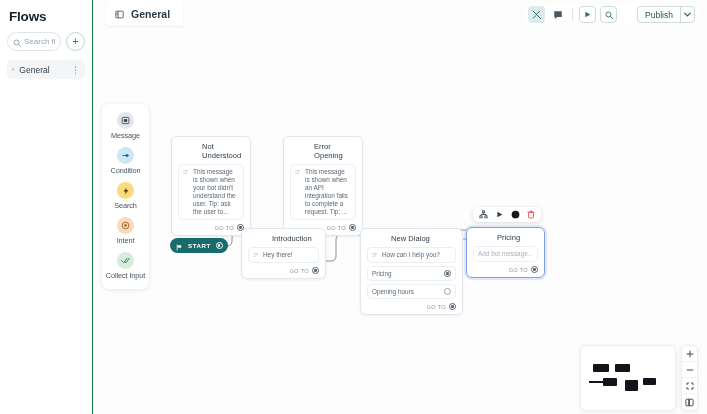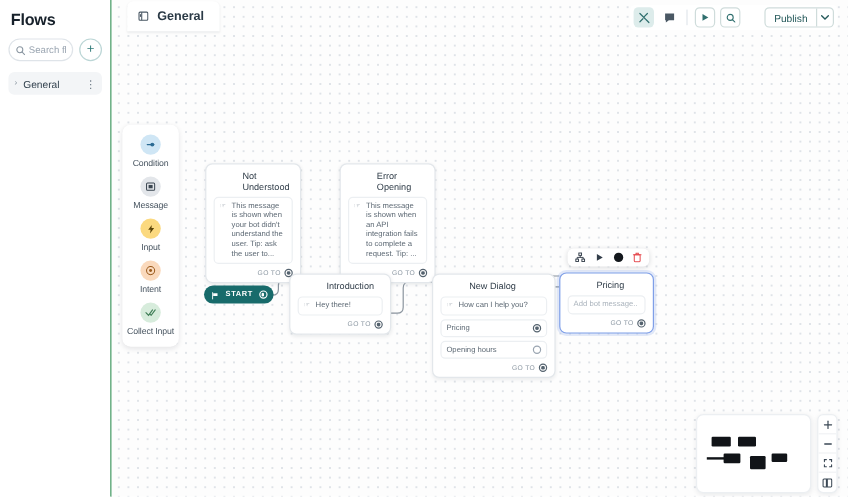--- a/index.html
+++ b/index.html
@@ -335,44 +335,44 @@
             <svg width="7" height="5" viewBox="0 0 10 6" fill="none" stroke="#24595a" stroke-width="1.6" stroke-linecap="round">
               <polyline points="1,1 5,5 9,1"></polyline>
             </svg>
           </span>
         </div>
       </div>
     </div>
 
     <div class="palette">
       <div class="pal-item">
+        <div class="pal-ic" style="background:#e3e6ea;color:#3a4550">
+          <svg width="9" height="9" viewBox="0 0 16 16" fill="none" stroke="#3a4550" stroke-width="1.5">
+            <rect x="2" y="2.5" width="12" height="11" rx="1.5"></rect>
+              <rect x="5" y="5.5" width="6" height="5" fill="#3a4550" stroke="none"></rect>
+          </svg>
+        </div>
+        <div class="pal-lbl">Message</div>
+      </div>
+      <div class="pal-item">
         <div class="pal-ic" style="background:#cfe6f5;color:#2a6a93">
           <svg width="9" height="9" viewBox="0 0 16 16" fill="none" stroke="#2a6a93" stroke-width="1.7" stroke-linecap="round">
             <line x1="3" y1="8" x2="13" y2="8"></line>
               <circle cx="10.5" cy="8" r="2" fill="#2a6a93"></circle>
           </svg>
         </div>
         <div class="pal-lbl">Condition</div>
-      </div>
-      <div class="pal-item">
-        <div class="pal-ic" style="background:#e3e6ea;color:#3a4550">
-          <svg width="9" height="9" viewBox="0 0 16 16" fill="none" stroke="#3a4550" stroke-width="1.5">
-            <rect x="2" y="2.5" width="12" height="11" rx="1.5"></rect>
-              <rect x="5" y="5.5" width="6" height="5" fill="#3a4550" stroke="none"></rect>
-          </svg>
-        </div>
-        <div class="pal-lbl">Message</div>
       </div>
       <div class="pal-item">
         <div class="pal-ic" style="background:#fbd97f;color:#5b4408">
           <svg width="8" height="8" viewBox="0 0 16 16" fill="#5b4408">
               <polygon points="9,1 3,9 7,9 6,15 13,6 8.5,6"></polygon>
             </svg>
         </div>
-        <div class="pal-lbl">Input</div>
+        <div class="pal-lbl">Search</div>
       </div>
       <div class="pal-item">
         <div class="pal-ic" style="background:#fad9bc;color:#9a5a1c">
           <svg width="9" height="9" viewBox="0 0 16 16" fill="none" stroke="#9a5a1c" stroke-width="1.5">
             <circle cx="8" cy="8" r="6"></circle>
               <circle cx="8" cy="8" r="2.2" fill="#9a5a1c" stroke="none"></circle>
           </svg>
         </div>
         <div class="pal-lbl">Intent</div>
       </div>

